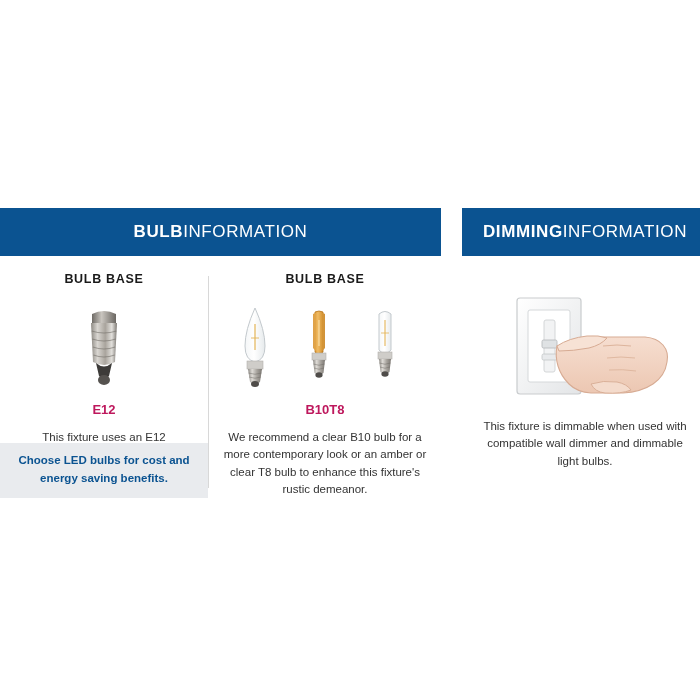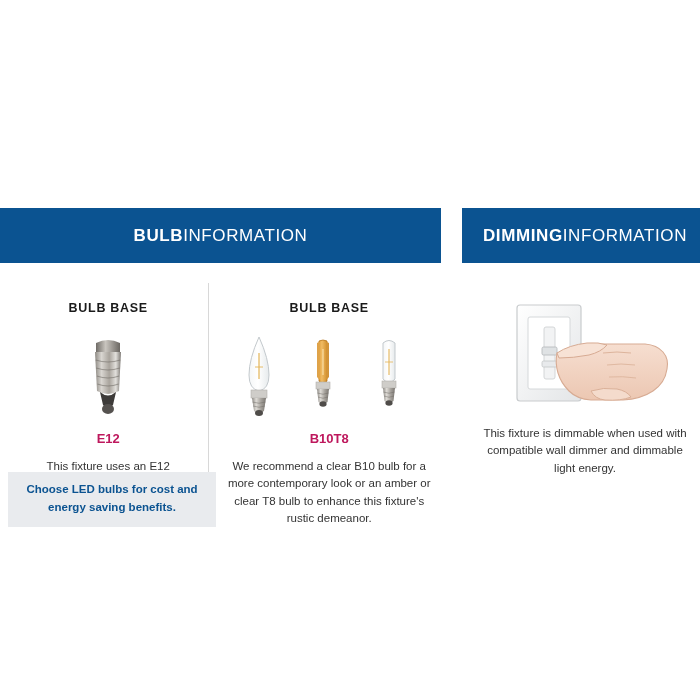--- a/index.html
+++ b/index.html
@@ -28,21 +28,21 @@
     width: 441px;
   }
   #dimming-panel {
     left: 462px;
     width: 246px;
   }
 
   .panel-header {
     background: #0b5391;
     color: #ffffff;
-    height: 55px;
+    height: 48px;
     display: flex;
     align-items: center;
     justify-content: center;
     letter-spacing: 0.6px;
   }
   .panel-header .strong {
     font-weight: bold;
     font-size: 17px;
   }
   .panel-header .light {
@@ -51,22 +51,21 @@
     margin-left: 0;
   }
 
   
   .cols {
     display: flex;
     flex-direction: row;
   }
   .col {
     box-sizing: border-box;
-    padding-top: 38px;
-    margin-left: 8px;
+    padding-top: 16px;
   }
   #col-base {
     width: 208px;
     position: relative;
   }
   .col-divider {
     width: 1px;
     background: #d8d8d8;
     margin-top: 20px;
     margin-bottom: 10px;
@@ -318,17 +317,17 @@
 
             <path d="M108 58 Q122 56 136 58" stroke="#ddb49c" stroke-width="1" fill="none"></path>
             <path d="M112 70 Q126 68 140 70" stroke="#ddb49c" stroke-width="0.9" fill="none"></path>
             <path d="M114 82 Q128 81 141 83" stroke="#ddb49c" stroke-width="0.9" fill="none"></path>
 
             <path d="M96 96 Q108 92 122 94 Q132 96 136 102 Q126 106 110 105 Q100 104 96 96 Z" fill="#f4dbcc" stroke="#d7ab93" stroke-width="0.9"></path>
           </g>
         </svg>
       </div>
 
-      <div class="desc">This fixture is dimmable when used with compatible wall dimmer and dimmable light energy.</div>
+      <div class="desc">This fixture is dimmable when used with compatible wall dimmer and dimmable light bulbs.</div>
     </div>
   </div>
 
 </div>
 
 </body></html>

